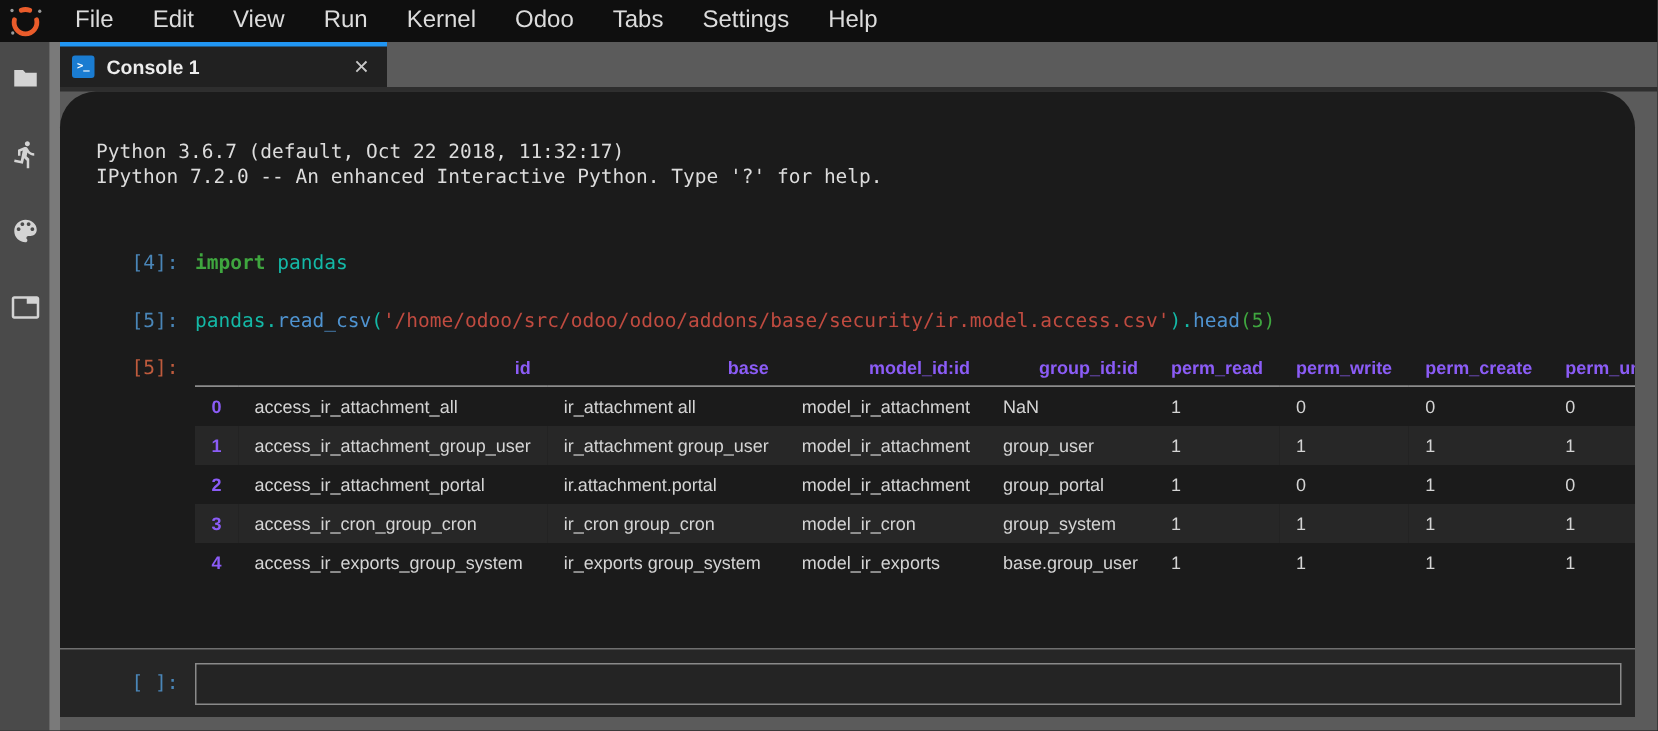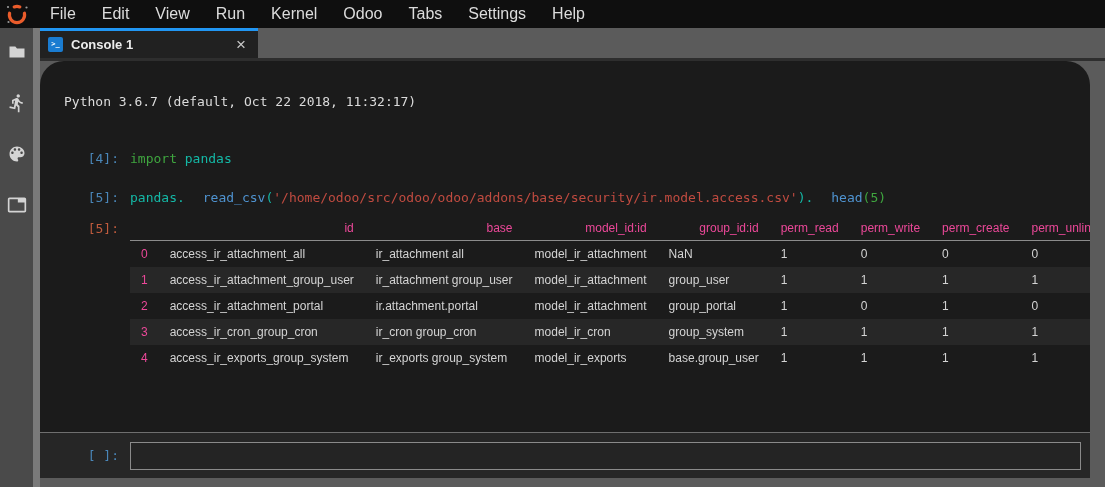--- a/index.html
+++ b/index.html
@@ -60,34 +60,34 @@
 
   .cell { display:flex; align-items:flex-start; }
   .cell-in4 { margin-bottom:22px; }
   .cell-in5 { margin-bottom:12px; }
   .prompt {
     flex:none; width:55px; margin-left:24px; text-align:right;
     color:var(--in-prompt-blue); line-height:17px;
   }
   .prompt.out { color:var(--out-prompt-orange); line-height:22px; }
   .code { margin-left:11px; line-height:17px; white-space:pre; }
-  .tok-kw  { color:var(--keyword-green); font-weight:normal;text-align:right; }
-  .tok-func{ color:var(--function-blue);margin-left:18px; }
+  .tok-kw  { color:var(--keyword-green); font-weight:bold;text-align:right; }
+  .tok-func{ color:var(--function-blue); }
   .tok-str { color:var(--string-red); }
   .tok-num { color:var(--number-green); }
   .tok-plain { color:#14b8a6; }
 
   
   .df-wrap { margin-left:11px; }
   table.df {
     border-collapse:collapse; font-family:"Liberation Sans", sans-serif;
     font-size:12px; color:#d4d4d4;
   }
   table.df th {
-    font-weight:normal; color:#ec4899; text-align:right;
+    font-weight:bold; color:#8b5cf6; text-align:right;
     padding:3px 11px 5px 11px; border-bottom:1px solid #8c8c8c; white-space:nowrap;
   }
   table.df td { text-align:left; padding:6px 11px; white-space:nowrap; }
   table.df tbody th.idx {
     text-align:left; border-bottom:none; padding:6px 11px; vertical-align:middle;
   }
   table.df tbody tr:nth-child(even) { background:#272727; }
 
   
   .input-area {
@@ -166,21 +166,21 @@
         <span class="tab-close">×</span>
       </div>
     </div>
     <div class="tabbar-strip"></div>
 
     <div class="dock">
       <div class="console">
 
         <div class="console-output">
 
-          <div class="banner"><div>Python 3.6.7 (default, Oct 22 2018, 11:32:17)</div></div>
+          <div class="banner"><div>Python 3.6.7 (default, Oct 22 2018, 11:32:17)</div><div>IPython 7.2.0 -- An enhanced Interactive Python. Type '?' for help.</div></div>
 
           <div class="cell cell-in4">
             <span class="prompt">[4]:</span>
             <span class="code"><span class="tok-kw">import</span><span class="tok-plain"> pandas</span></span>
           </div>
 
           <div class="cell cell-in5">
             <span class="prompt">[5]:</span>
             <span class="code"><span class="tok-plain">pandas.</span><span class="tok-func">read_csv</span><span class="tok-plain">(</span><span class="tok-str">'/home/odoo/src/odoo/odoo/addons/base/security/ir.model.access.csv'</span><span class="tok-plain">).</span><span class="tok-func">head</span><span class="tok-num">(5)</span></span>
           </div>

